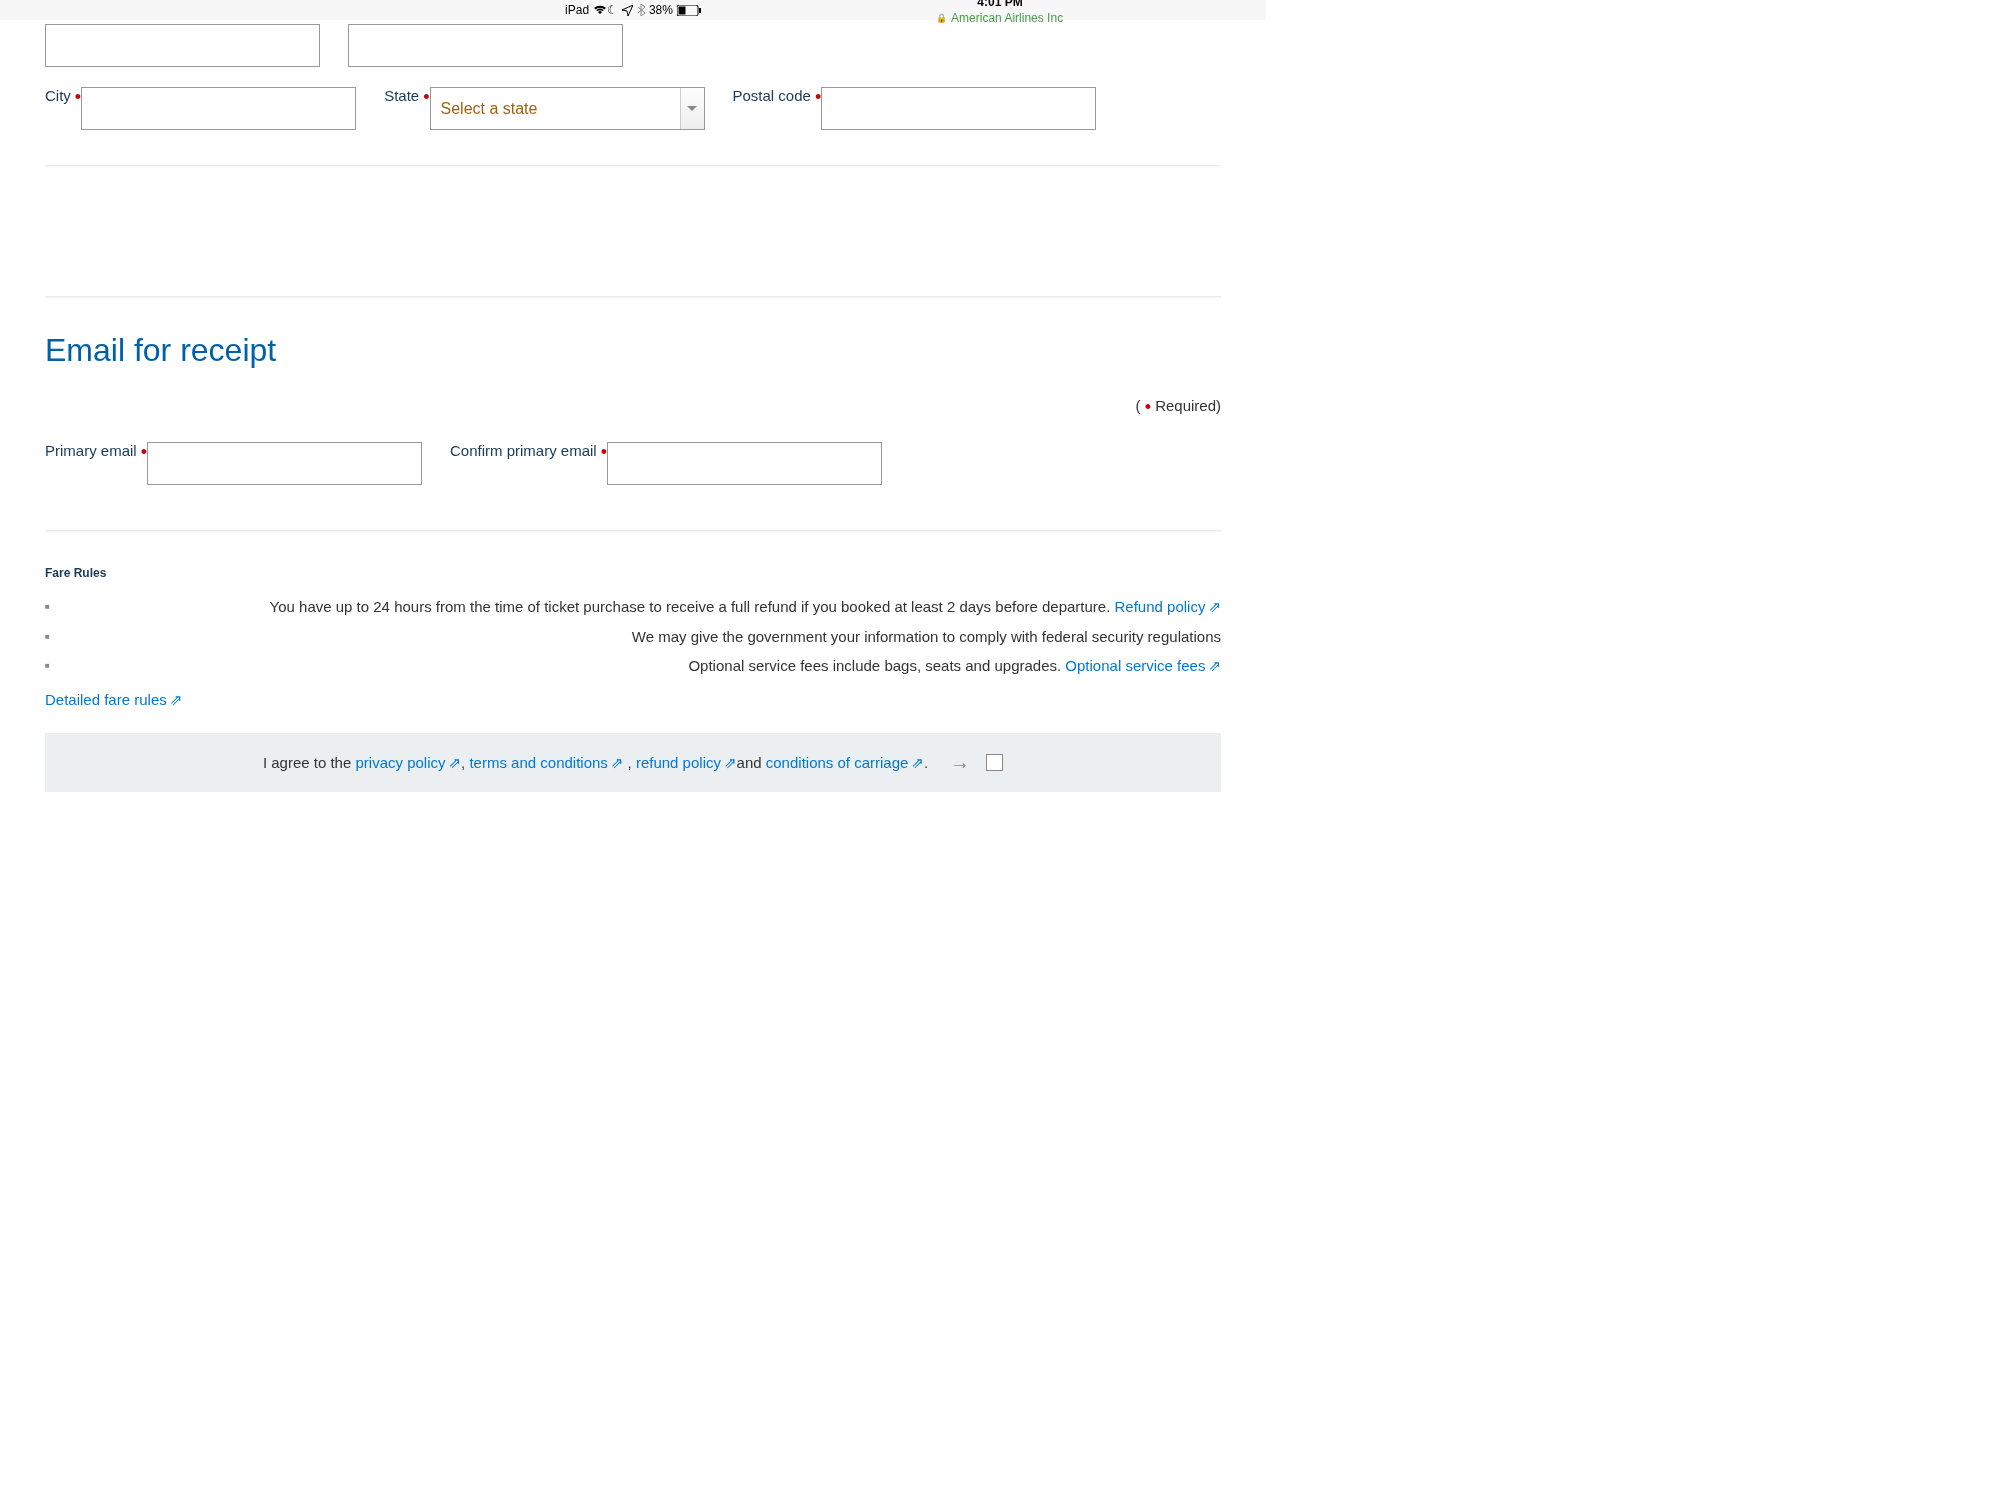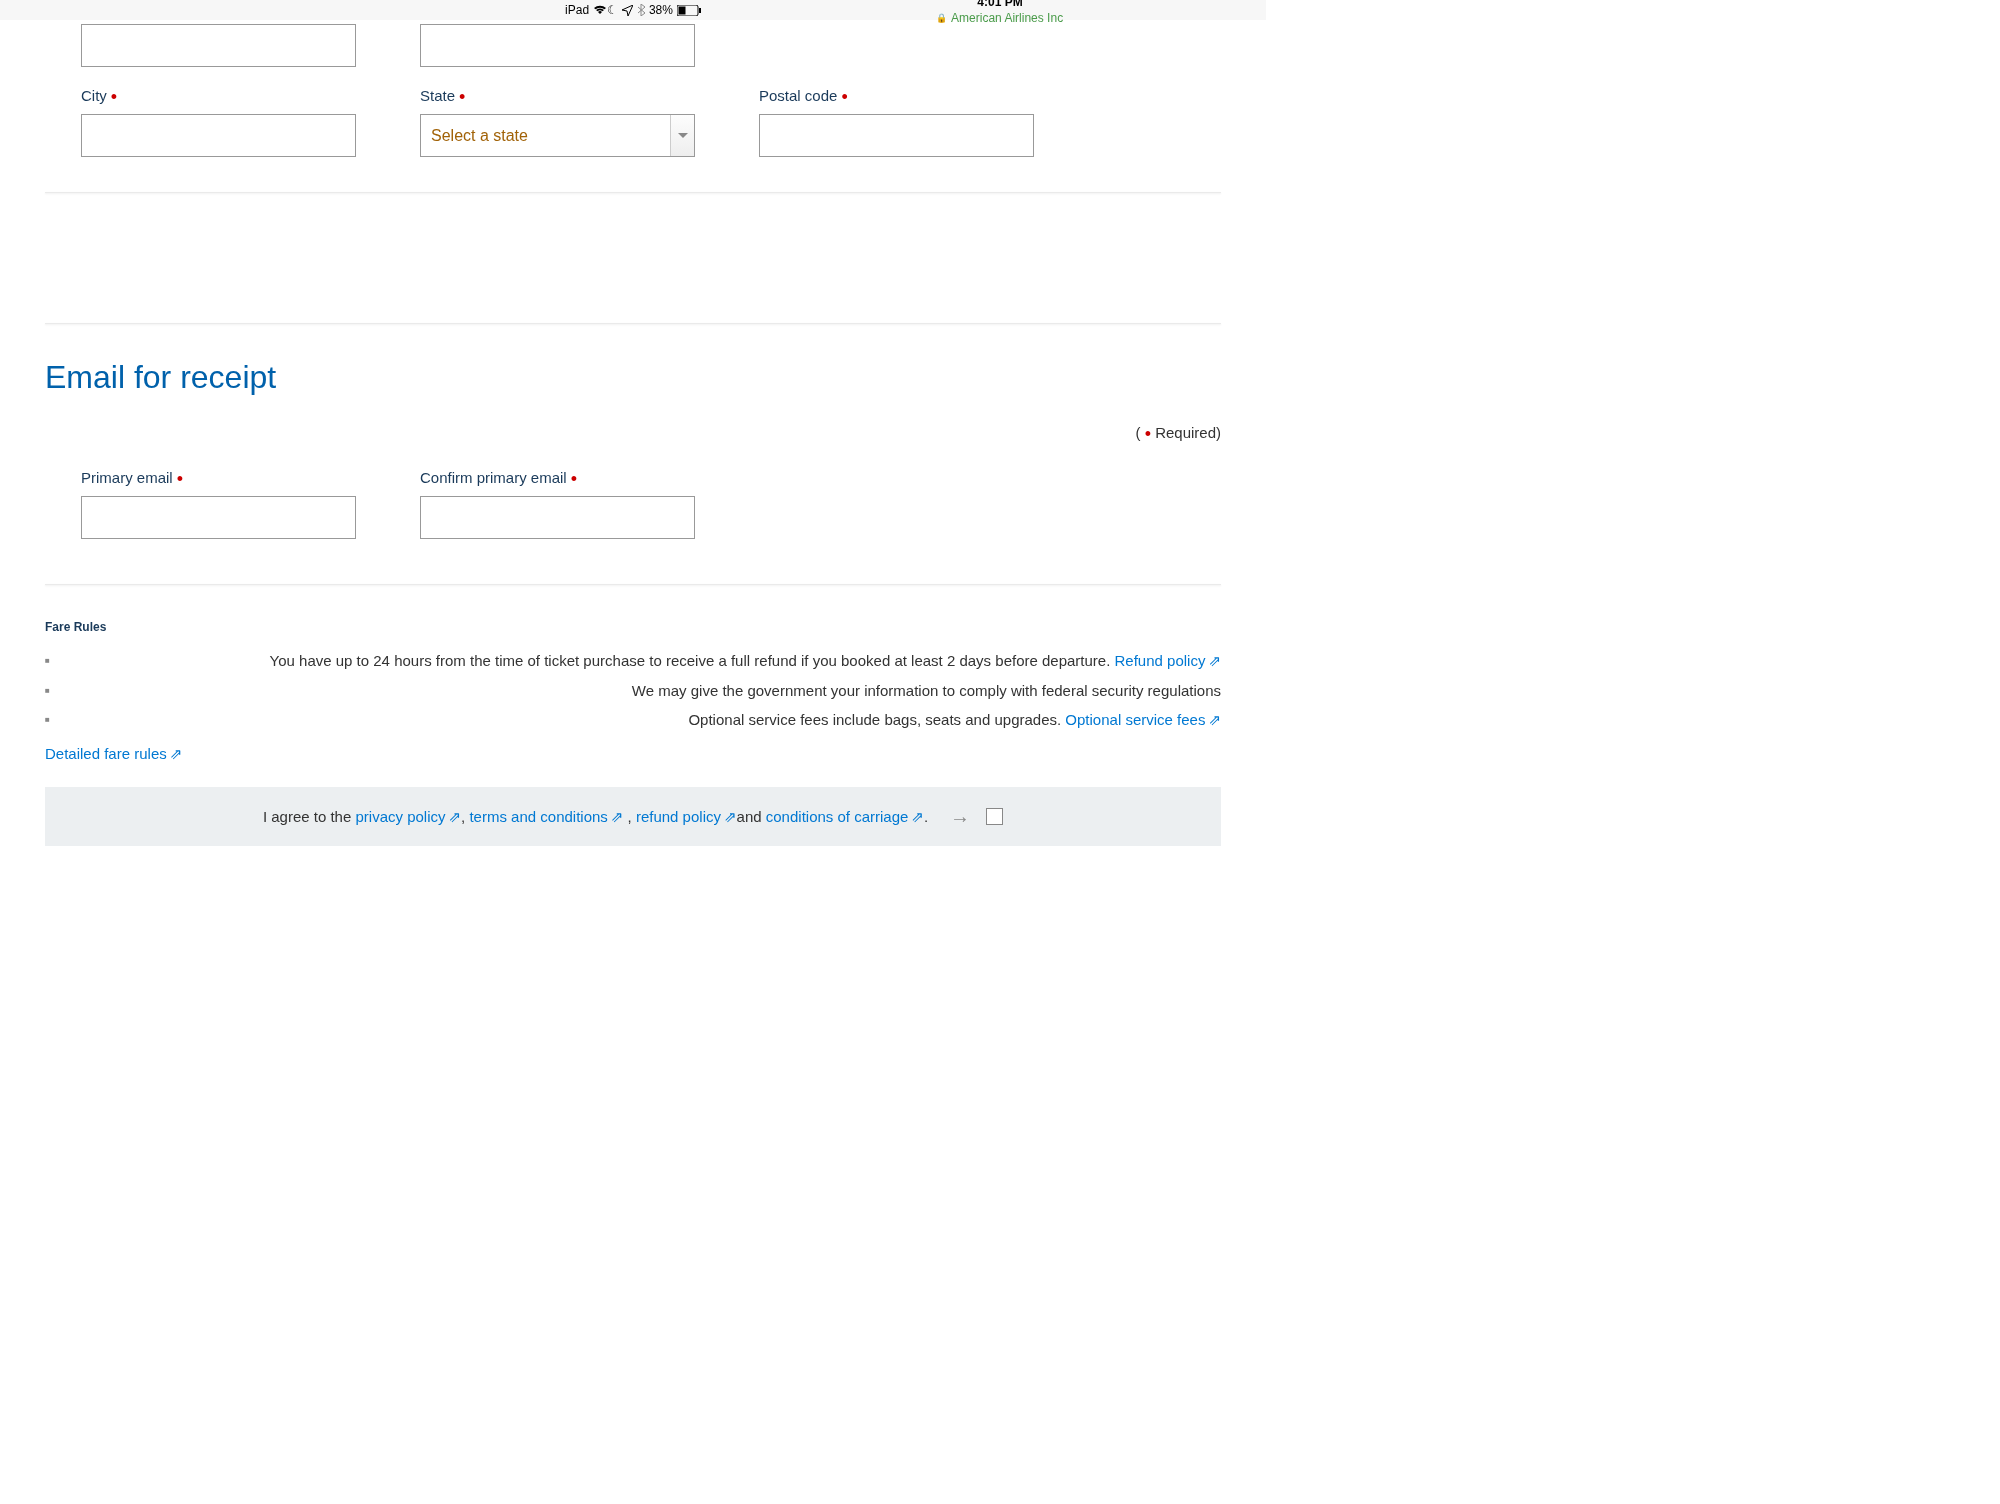--- a/index.html
+++ b/index.html
@@ -5,21 +5,21 @@
 * { box-sizing: border-box; margin: 0; padding: 0; }
 body { font-family: -apple-system, "Helvetica Neue", Arial, sans-serif; background: #fff; width: 1266px; }
 .status-bar { height: 20px; background: #f7f7f7; display: flex; align-items: center; justify-content: center; padding: 0 8px; font-size: 12px; color: #000; font-weight: 500; }
 .status-left, .status-center, .status-right { display: flex; align-items: center; gap: 4px; }
 .status-center { flex-direction: column; position: absolute; left: 50%; transform: translateX(-50%); line-height: 1; }
 .status-time { font-weight: 600; font-size: 12px; }
 .status-site { color: #4a9b4a; font-size: 12px; display: flex; align-items: center; gap: 3px; }
 .lock-icon { font-size: 9px; }
 .content { padding: 0 45px; }
 .form-row { display: flex; gap: 28px; margin-bottom: 20px; }
-.form-field { display: flex; flex-direction: column; margin-left: 36px; }
+.form-field { display: flex; flex-direction: row; }
 .field-label { color: #1a3a5a; font-size: 15px; margin-bottom: 10px; }
 .req-dot { color: #c00; font-size: 18px; line-height: 0; vertical-align: middle; margin-left: 4px; }
 input.text-input { width: 275px; height: 43px; border: 1px solid #999; padding: 0 10px; font-size: 15px; }
 .select-wrap { position: relative; width: 275px; }
 select.state-select { width: 275px; height: 43px; border: 1px solid #999; padding: 0 10px; font-size: 16px; color: #a16207; appearance: none; -webkit-appearance: none; background: #fff; }
 .select-arrow { position: absolute; right: 1px; top: 1px; width: 24px; height: 41px; background: linear-gradient(#fdfdfd,#eee); border-left: 1px solid #ccc; display: flex; align-items: center; justify-content: center; pointer-events: none; }
 .select-arrow::after { content: ""; border-left: 5px solid transparent; border-right: 5px solid transparent; border-top: 5px solid #888; }
 .divider { height: 1px; background: linear-gradient(to bottom,#d5d5d5,transparent); box-shadow: 0 1px 2px rgba(0,0,0,0.08); margin: 35px 0; }
 .section-title { color: #0061ab; font-size: 32px; font-weight: 400; margin-bottom: 28px; }
 .required-note { color: #333; font-size: 15px; margin-bottom: 28px; text-align: right; }

